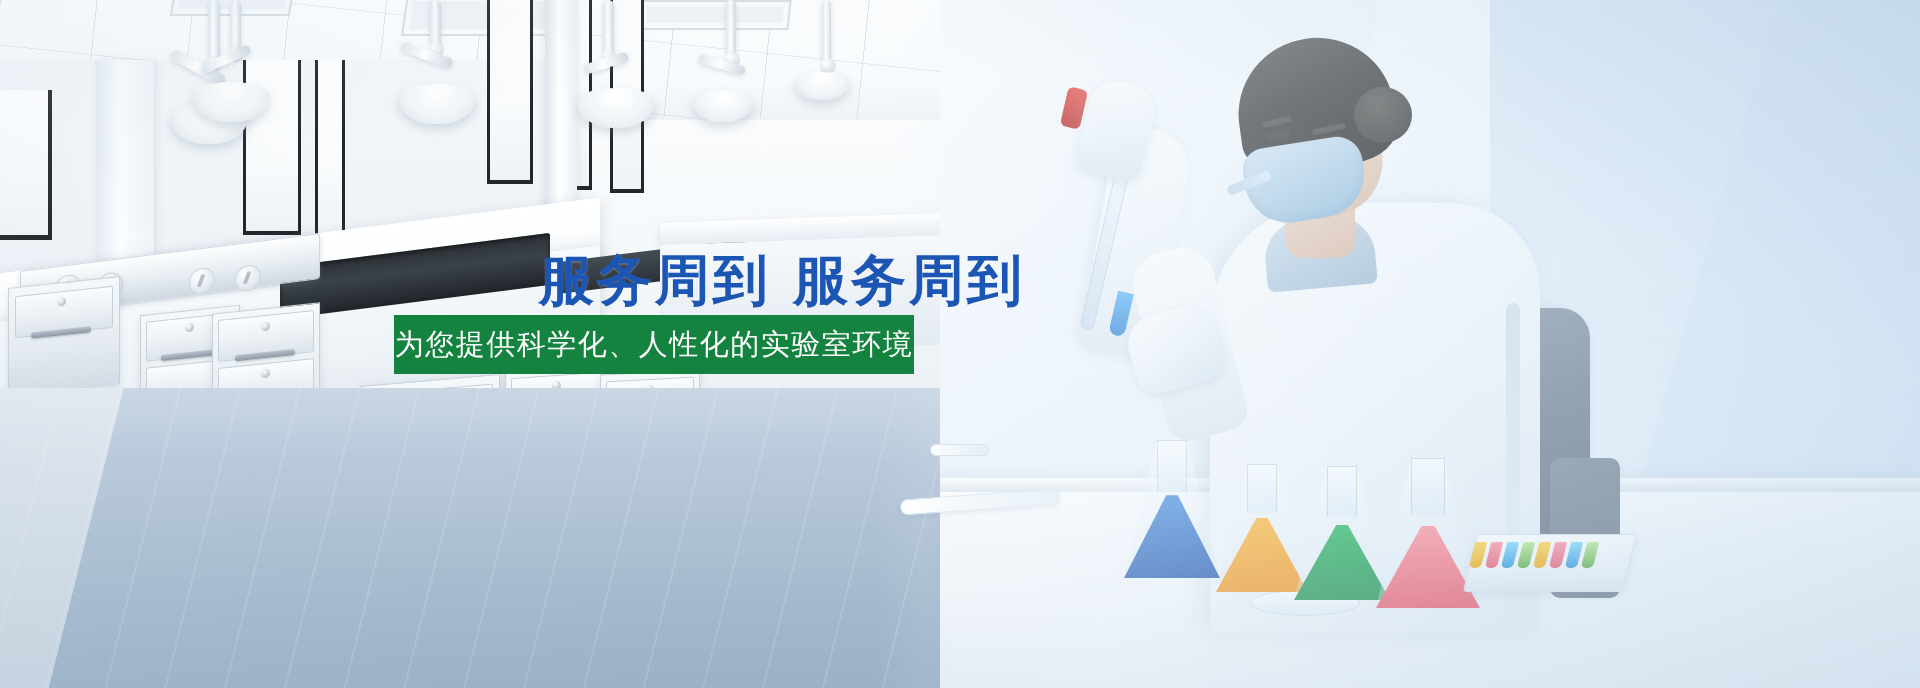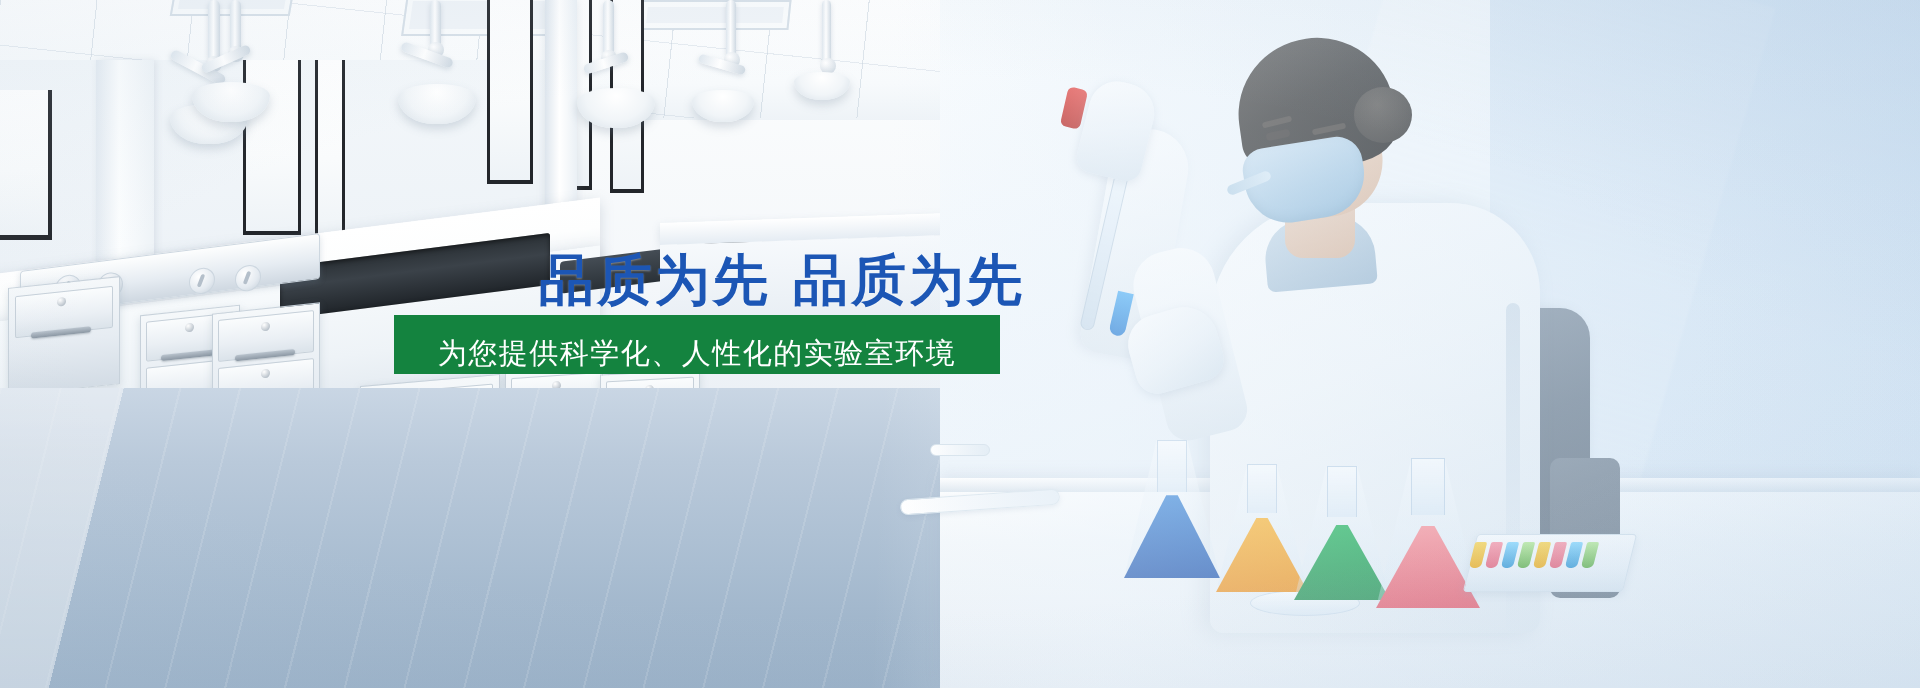--- a/index.html
+++ b/index.html
@@ -433,24 +433,24 @@
     font-size: 55px;
     font-weight: 700;
     letter-spacing: 3px;
     color: #1c56b5;
     white-space: nowrap;
     text-shadow: 0 1px 2px rgba(255,255,255,.35);
   }
   .subbar {
     position: absolute;
     left: 394px; top: 315px;
-    width: 606px; height: 59px;
+    width: 520px; height: 59px;
     background: #14833f;
     display: flex;
-    align-items: flex-end;
+    align-items: center;
     justify-content: center;
   }
   .subbar-text {
     font-family: "DejaVu Sans", "Liberation Sans", sans-serif;
     font-size: 29px;
     font-weight: 400;
     letter-spacing: 1.5px;
     color: #ffffff;
     white-space: nowrap;
   }
@@ -672,20 +672,20 @@
       <div class="rt" style="background:linear-gradient(180deg,#7fd6ff,#1f8ed1);"></div>
       <div class="rt" style="background:linear-gradient(180deg,#b4eb8f,#4fa833);"></div>
     </div>
 
     <div class="unify"></div>
     <div class="vignette"></div>
   </div>
 
   <div class="overlay">
 
-    <div class="headline-cn">品质为先 品质为先</div>
+    <div class="headline-cn">服务周到 服务周到</div>
 
     <div class="subbar">
       <span class="subbar-text">为您提供科学化、人性化的实验室环境</span>
     </div>
   </div>
 
 </div>
 
 </body></html>

